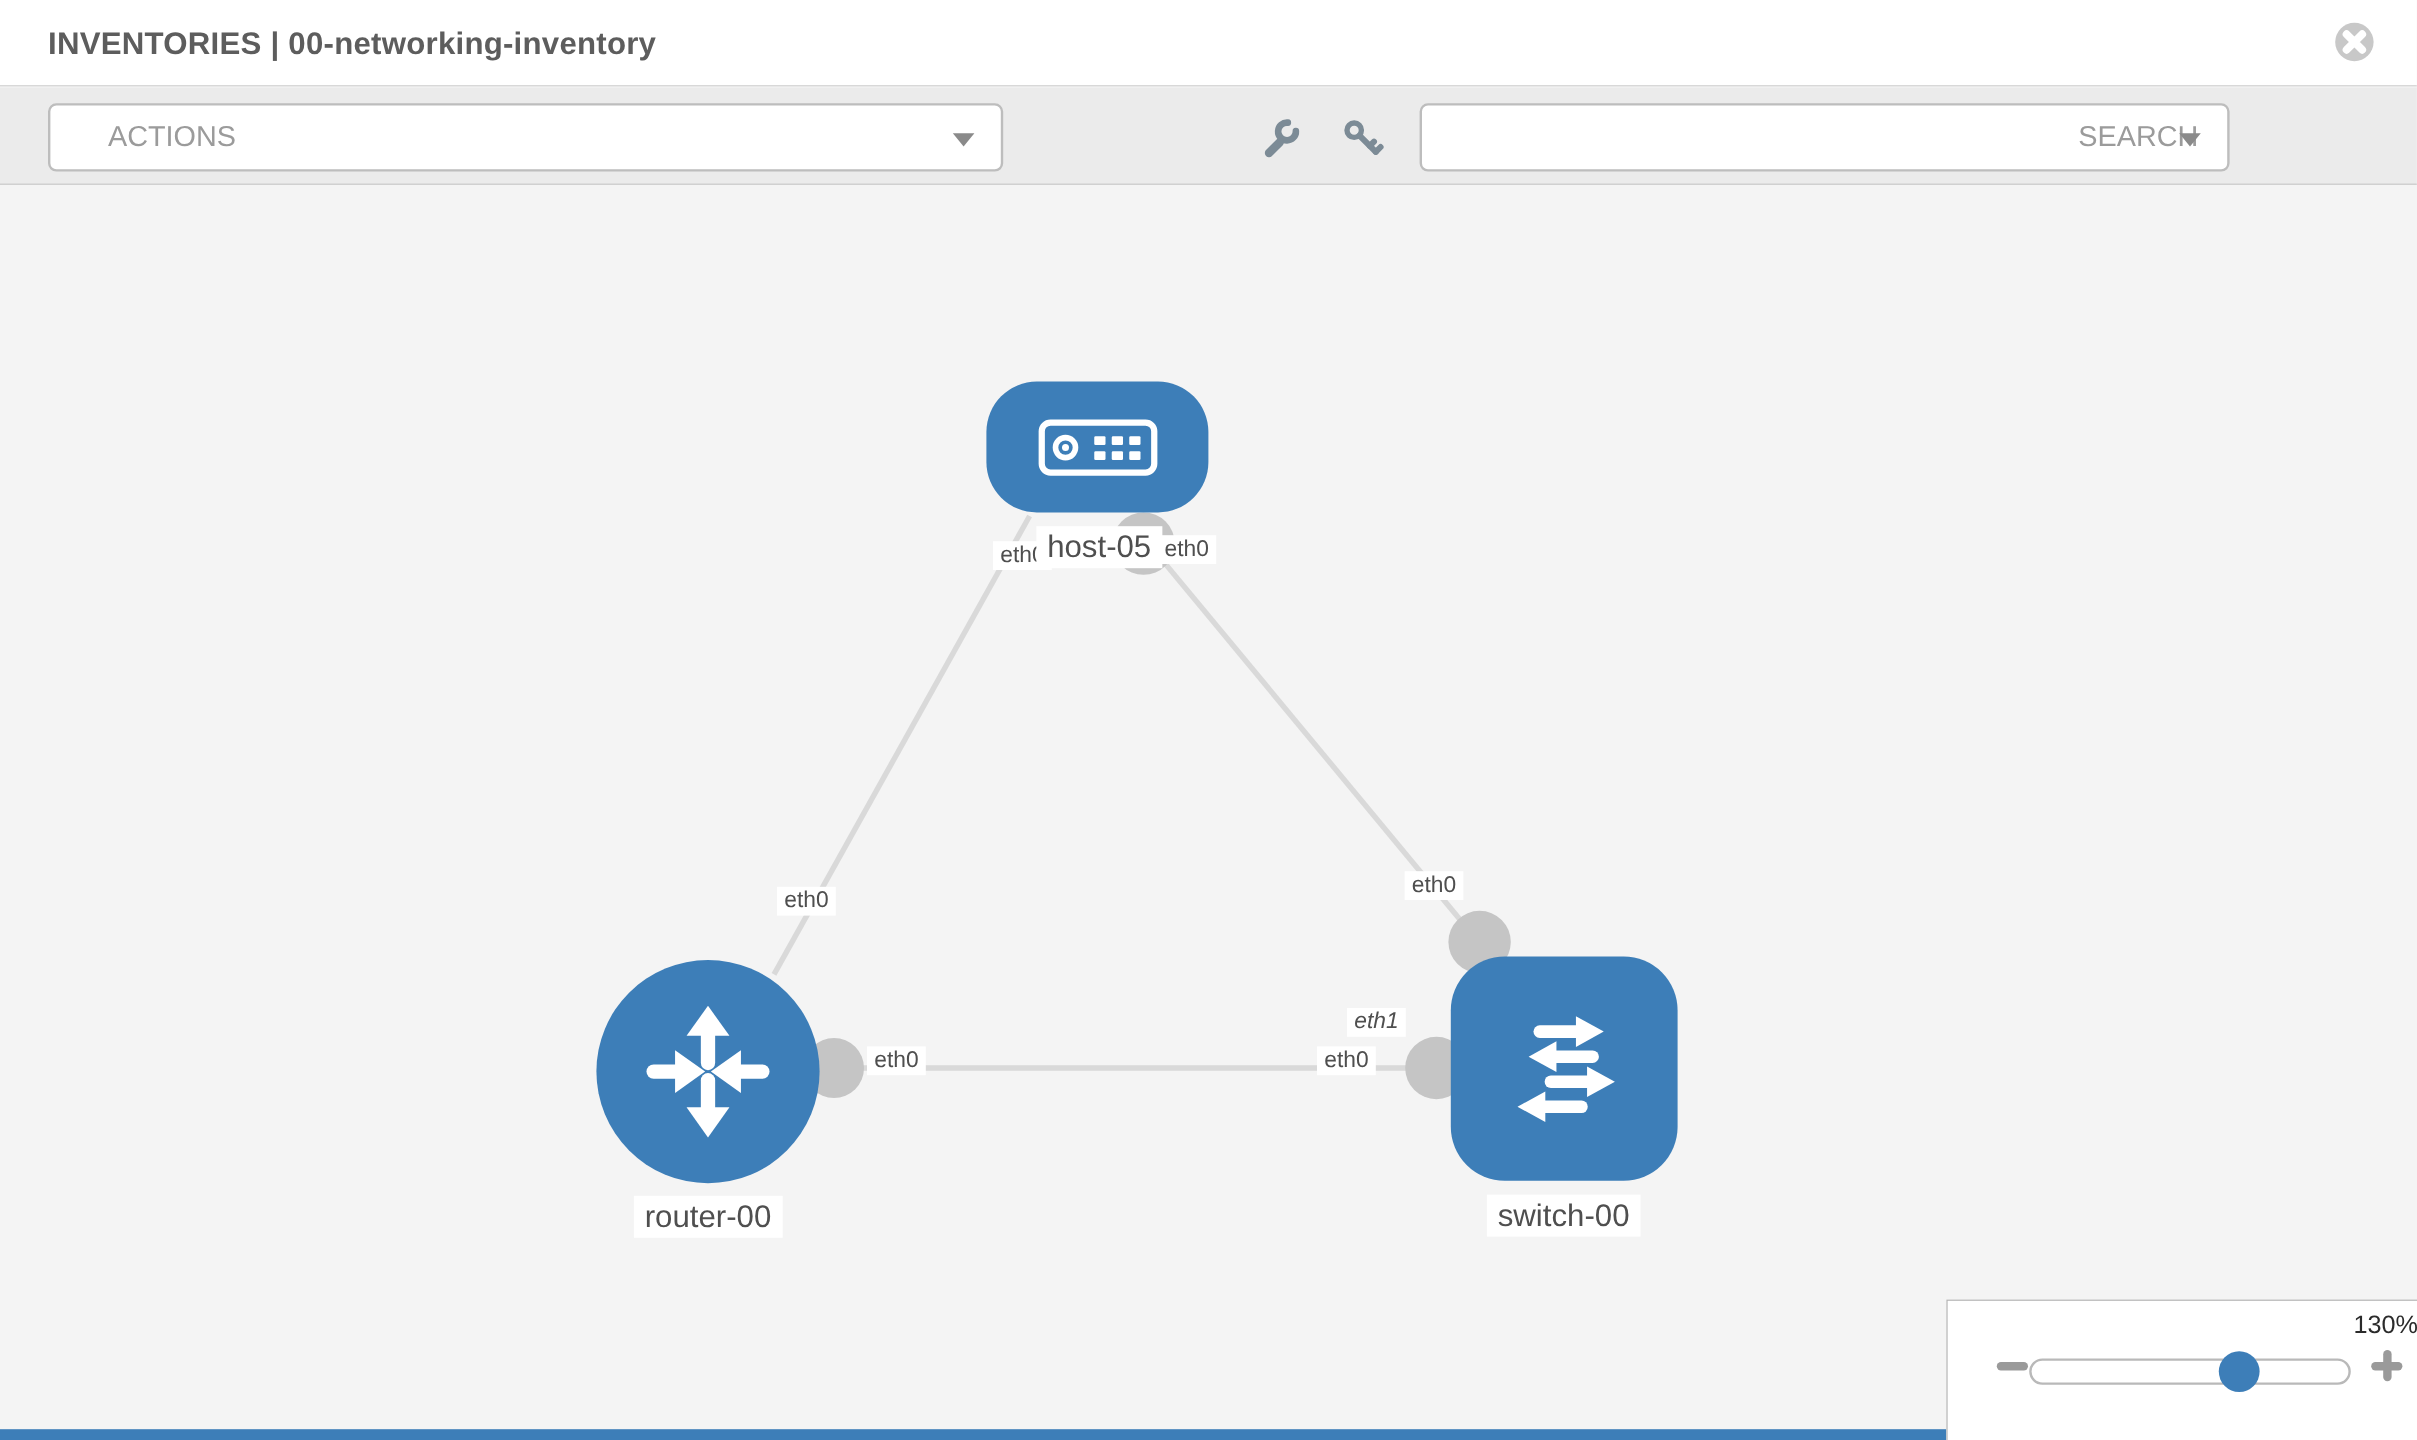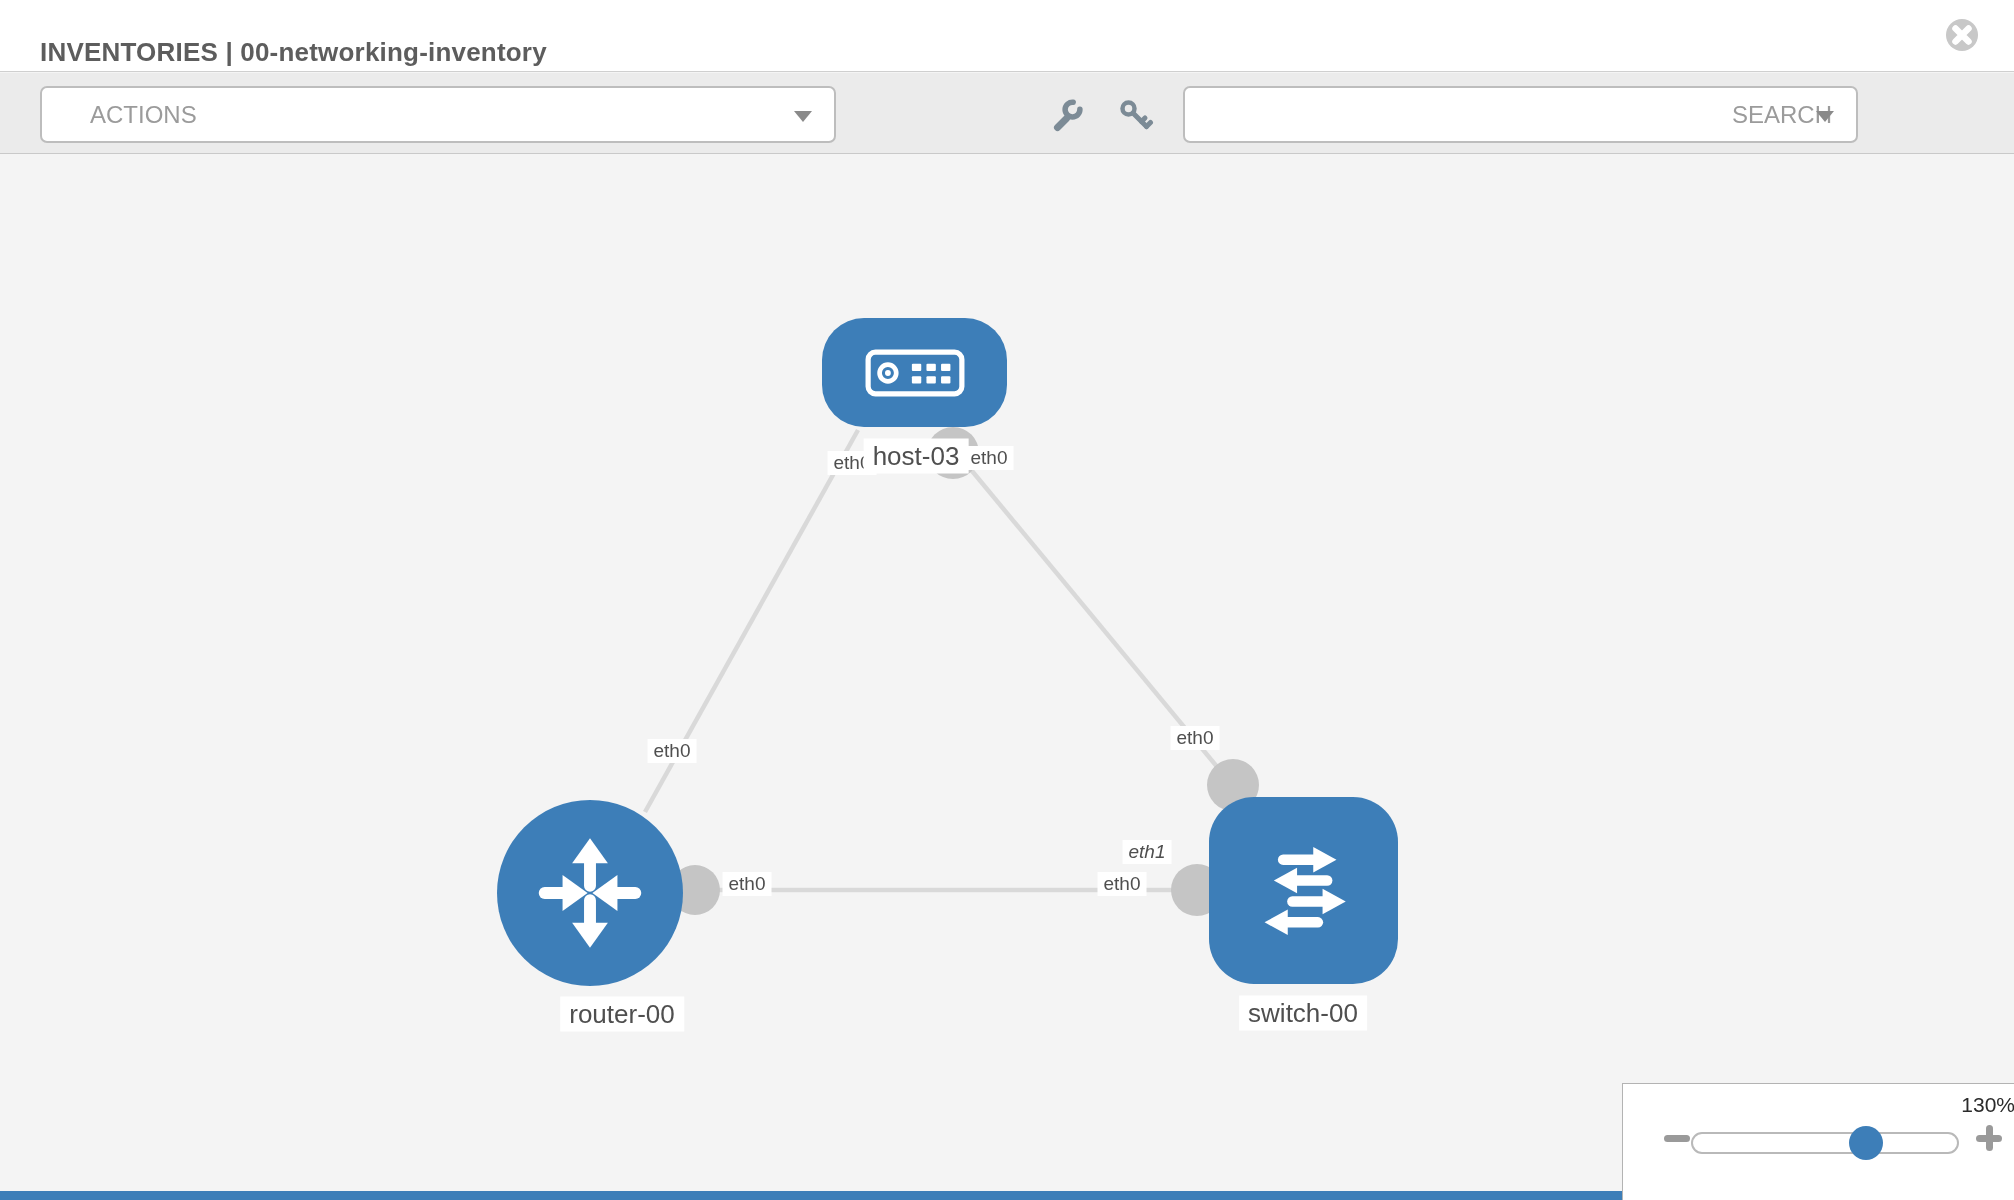--- a/index.html
+++ b/index.html
@@ -2,21 +2,21 @@
 <html><head>
 <meta charset="utf-8">
 <style>
   html,body{margin:0;padding:0;width:2014px;height:1200px;overflow:hidden;
     background:#f4f4f4;font-family:"Liberation Sans",sans-serif;}
   *{box-sizing:border-box;}
 
   
   .header{position:absolute;left:0;top:0;width:2014px;height:72px;background:#ffffff;
     border-bottom:1px solid #cfcfcf;z-index:20;}
-  .header-title{position:absolute;left:40px;top:16px;height:72px;display:flex;align-items:center;
+  .header-title{position:absolute;left:40px;top:0;height:72px;display:flex;align-items:center;
     font-size:26px;font-weight:bold;color:#5d5d5d;letter-spacing:0.2px;}
   .close-btn{position:absolute;right:34px;top:17px;width:36px;height:36px;cursor:pointer;}
 
   
   .toolbar{position:absolute;left:0;top:73px;width:2014px;height:81px;background:#ebebeb;
     border-bottom:1px solid #c9c9c9;z-index:20;}
   .select-box{position:absolute;top:13px;height:57px;background:#ffffff;border:2px solid #bdbdbd;
     border-radius:7px;display:flex;align-items:center;padding:0 24px 0 20px;color:#9b9b9b;
     font-size:24px;cursor:pointer;}
   .select-box .caret{position:absolute;right:22px;top:50%;margin-top:-4px;width:0;height:0;
@@ -151,22 +151,22 @@
     </g>
     <g fill="#ffffff">
       <polygon points="78,23 58,12 58,34"></polygon>
       <polygon points="24,41 44,30 44,52"></polygon>
       <polygon points="86,59 66,48 66,70"></polygon>
       <polygon points="16,77 36,66 36,88"></polygon>
     </g>
   </svg>
 </div>
 
-<div class="chip node-label" style="left:916px;top:456px;">host-03</div>
-<div class="chip node-label" style="left:622px;top:1014px;">router-00</div>
+<div class="chip node-label" style="left:916px;top:456px;">host-05</div>
+<div class="chip node-label" style="left:590px;top:1014px;">router-00</div>
 <div class="chip node-label" style="left:1303px;top:1013px;">switch-00</div>
 
 <div class="chip if-label" style="left:852px;top:463px;z-index:4;">eth0</div>
 <div class="chip if-label" style="left:989px;top:458px;z-index:4;">eth0</div>
 <div class="chip if-label" style="left:672px;top:751px;">eth0</div>
 <div class="chip if-label" style="left:747px;top:884px;">eth0</div>
 <div class="chip if-label" style="left:1195px;top:738px;">eth0</div>
 <div class="chip if-label" style="left:1122px;top:884px;z-index:5;">eth0</div>
 <div class="chip if-label" style="left:1147px;top:852px;z-index:6;font-style:italic;">eth1</div>
 

